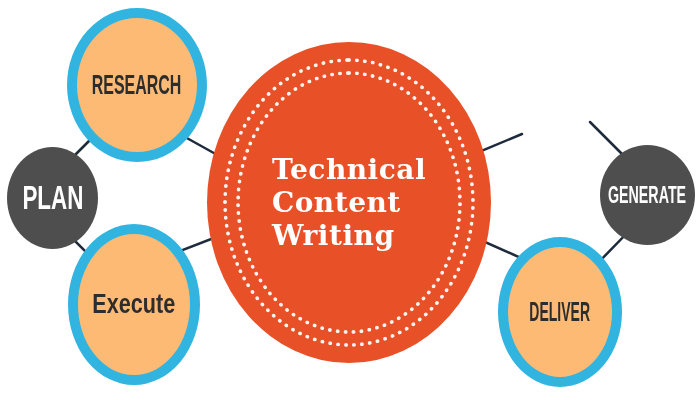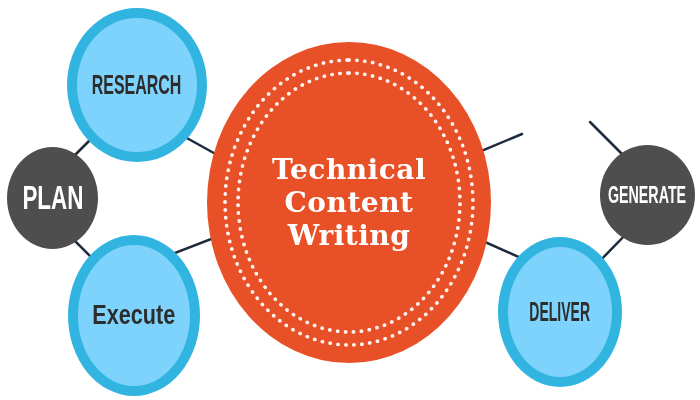--- a/index.html
+++ b/index.html
@@ -40,59 +40,59 @@
     display: flex;
     align-items: center;
     justify-content: center;
     z-index: 1;
   }
   .node-gray {
     background: var(--node-gray);
     color: var(--label-light);
   }
   .node-ring {
-    background: #7dd3fc;
+    background: #fdba74;
     border: 10px solid var(--ring-cyan);
     color: var(--label-dark);
   }
   .node-center {
     left: 207px; top: 42px;
     width: 284px; height: 321px;
     background: var(--center-orange);
     color: var(--label-light);
     z-index: 1;
   }
   .dotted-ring {
     position: absolute;
     border: 4px dotted rgba(255,255,255,0.93);
     border-radius: 50%;
     pointer-events: none;
   }
   .dotted-ring.outer { inset: 16px; }
   .dotted-ring.inner { inset: 29px; }
   .center-label {
     position: relative;
-    text-align: center;
+    text-align: left;
     font-family: "DejaVu Serif", serif;
     font-weight: bold;
     font-size: 28px;
     line-height: 33px;
     letter-spacing: 0.5px;
   }
   .center-label span { display: block; }
   .cond {
     display: inline-block;
     font-weight: 700;
     white-space: nowrap;
     transform: scaleX(var(--sx, 0.7));
   }
   
   .node-plan     { left: 7px;   top: 147px; width: 91px;  height: 102px; justify-content: flex-end; }
   .node-research { left: 67px;  top: 8px;   width: 140px; height: 154px; }
-  .node-execute  { left: 68px;  top: 235px; width: 132px; height: 161px; }
+  .node-execute  { left: 68px;  top: 224px; width: 132px; height: 161px; }
   .node-discuss  { left: 499px; top: 7px;   width: 124px; height: 150px; }
   .node-generate { left: 600px; top: 145px; width: 95px;  height: 100px; }
   .node-deliver  { left: 498px; top: 237px; width: 124px; height: 150px; }
 
   .node-plan     .cond { --sx: 0.68; font-size: 33px; }
   .node-research .cond { --sx: 0.57; font-size: 28px; }
   .node-execute  .cond { --sx: 0.80; font-size: 27px; }
   .node-discuss  .cond { --sx: 0.80; font-size: 27px; }
   .node-generate .cond { --sx: 0.62; font-size: 23px; }
   .node-deliver  .cond { --sx: 0.50; font-size: 28px; }

